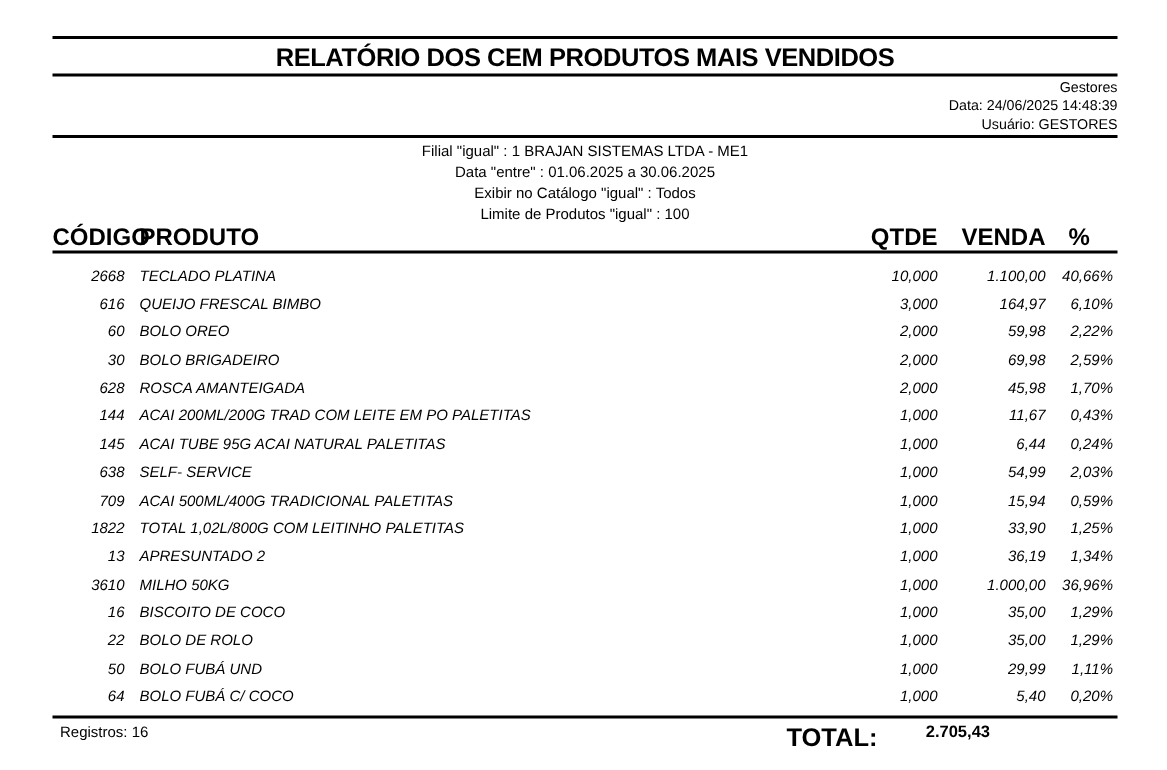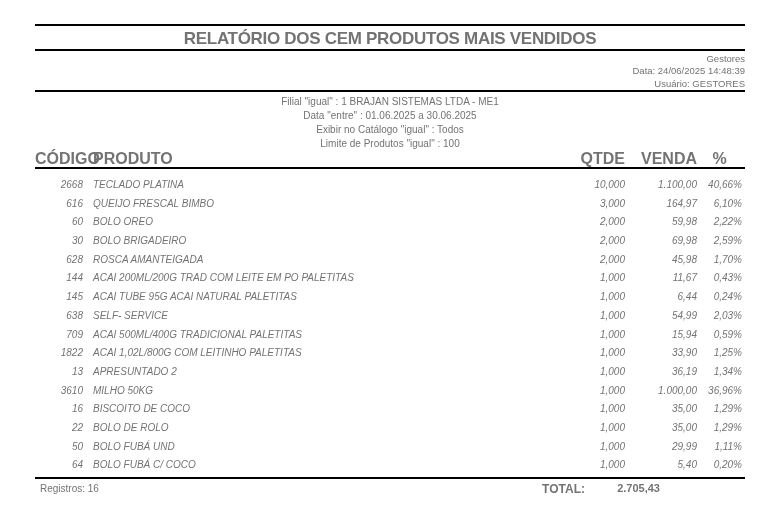--- a/index.html
+++ b/index.html
@@ -1,18 +1,18 @@
 <!DOCTYPE html>
 <html><head>
 <meta charset="utf-8">
 <style>
   html,body { margin:0; padding:0; background:#ffffff; }
   .page {
     position:relative; width:778px; height:513px; background:#ffffff;
-    color:#737373; font-family:"Liberation Sans","DejaVu Sans",sans-serif;
+    color:#000000; font-family:"Liberation Sans","DejaVu Sans",sans-serif;
     overflow:hidden;
   }
   .rule { position:absolute; left:35px; width:710px; height:2px; background:#000000; }
   #rule-top { top:24px; }
   #rule-under-title { top:49px; }
   #rule-under-meta { top:90px; }
   #rule-under-headers { top:167px; height:2px; }
   #rule-above-footer { top:477px; }
 
   .report-title {
@@ -38,21 +38,21 @@
   .rows { position:absolute; left:0; top:176px; width:778px; }
   .trow { position:relative; height:18.7px;font-style:italic; }
   .cell { position:absolute; top:0; font-size:10px; line-height:18.7px; white-space:nowrap; }
 
   .f-registros {
     position:absolute; left:40px; top:483px;
     font-size:10px; font-weight:normal; white-space:nowrap;
   }
   .f-total-label {
     position:absolute; left:485px; width:100px; top:482px; text-align:right;
-    font-size:12px; font-weight:bold; white-space:nowrap;
+    font-size:17px; font-weight:bold; white-space:nowrap;
   }
   .f-total-value {
     position:absolute; left:560px; width:100px; top:482px; text-align:right;
     font-size:11px; font-weight:bold; white-space:nowrap;
   }
 </style>
 </head>
 <body>
 
 <div class="page">
@@ -145,21 +145,21 @@
       </div>
       <div class="trow">
         <span class="cell c-code">709</span>
         <span class="cell c-prod">ACAI 500ML/400G TRADICIONAL PALETITAS</span>
         <span class="cell c-qtde">1,000</span>
         <span class="cell c-venda">15,94</span>
         <span class="cell c-pct">0,59%</span>
       </div>
       <div class="trow">
         <span class="cell c-code">1822</span>
-        <span class="cell c-prod">ACAI 1,02L/800G COM LEITINHO PALETITAS</span>
+        <span class="cell c-prod">TOTAL 1,02L/800G COM LEITINHO PALETITAS</span>
         <span class="cell c-qtde">1,000</span>
         <span class="cell c-venda">33,90</span>
         <span class="cell c-pct">1,25%</span>
       </div>
       <div class="trow">
         <span class="cell c-code">13</span>
         <span class="cell c-prod">APRESUNTADO 2</span>
         <span class="cell c-qtde">1,000</span>
         <span class="cell c-venda">36,19</span>
         <span class="cell c-pct">1,34%</span>

